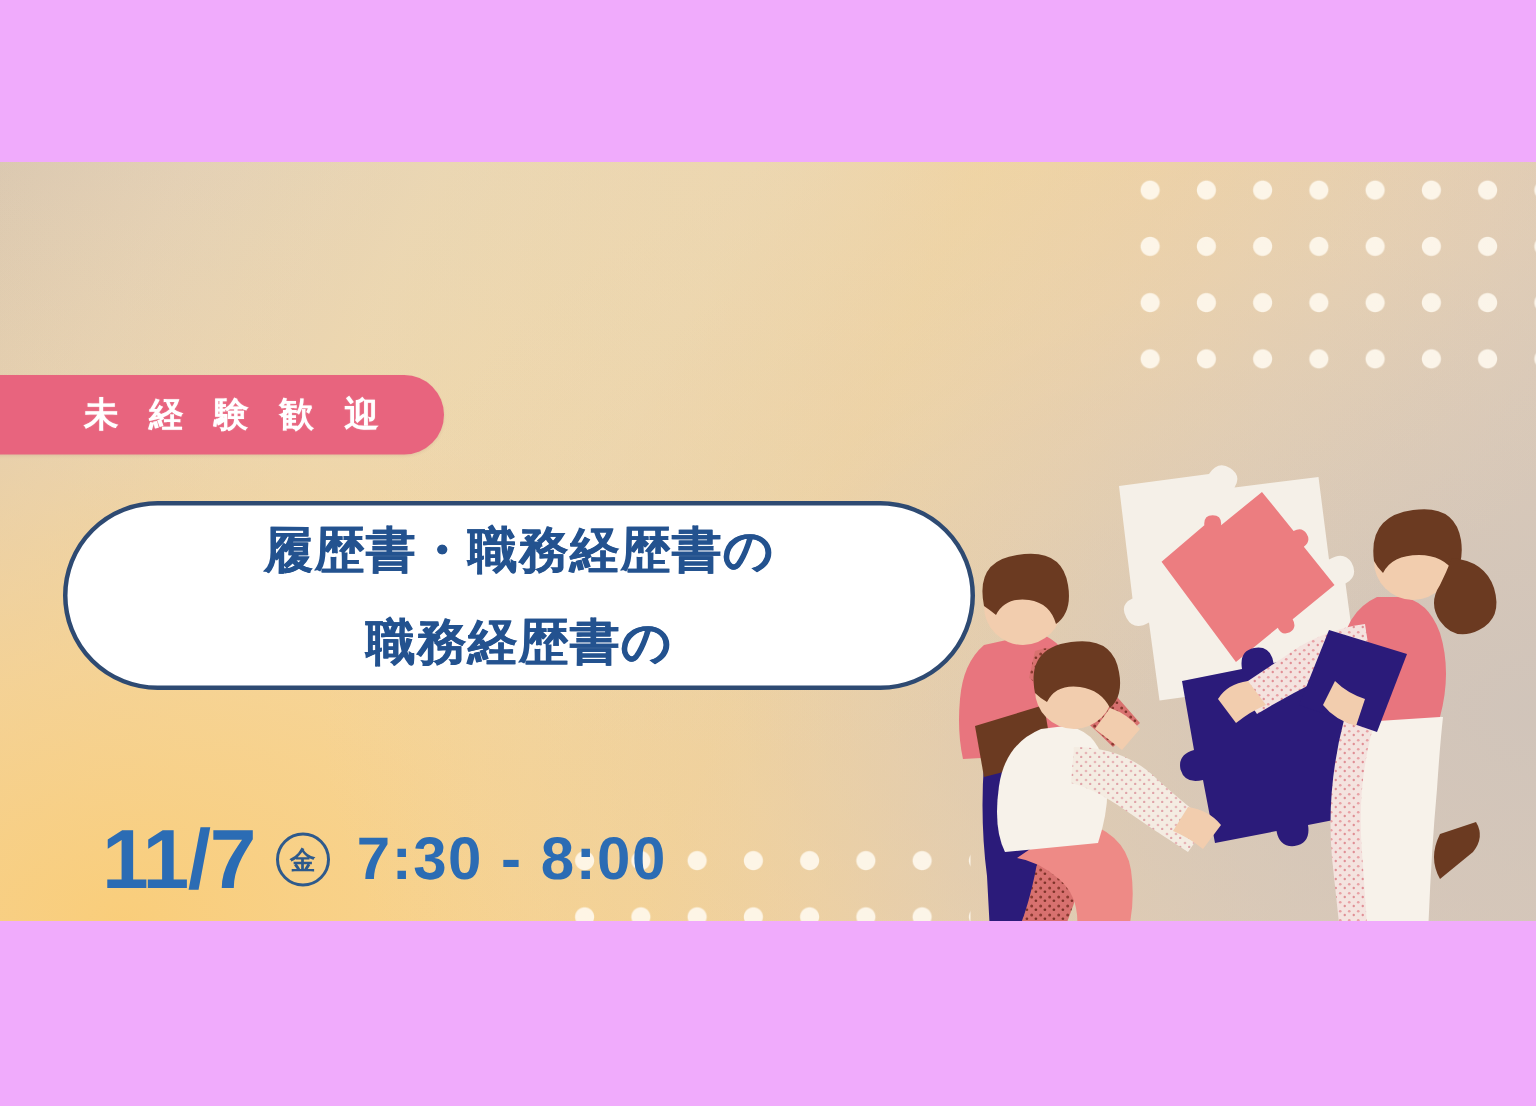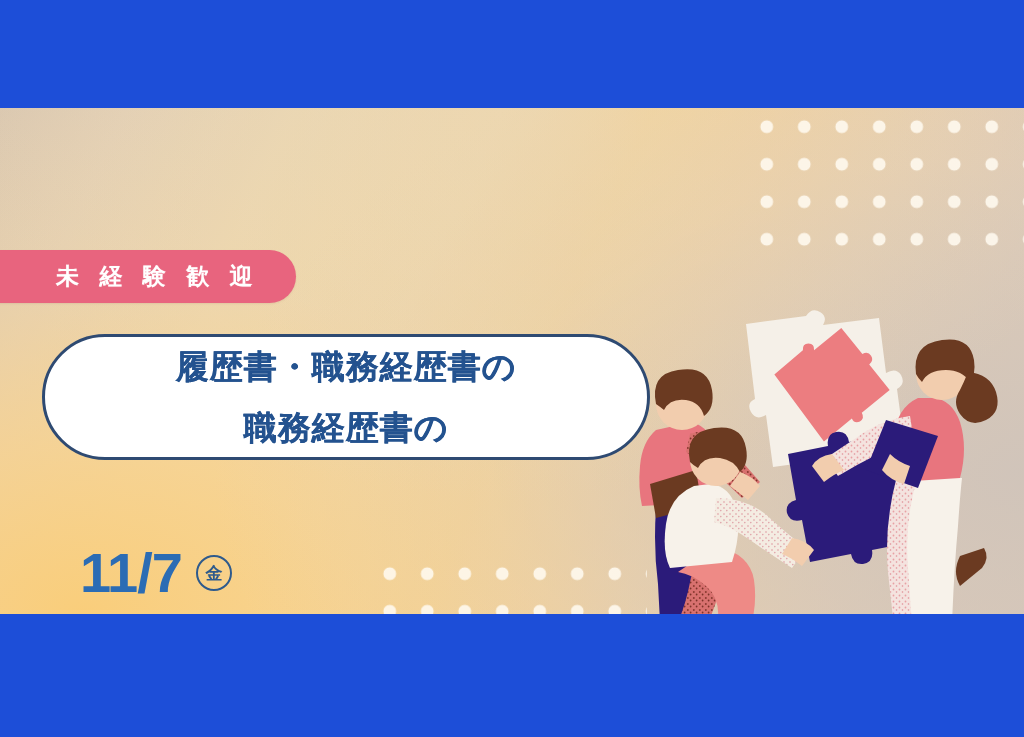--- a/index.html
+++ b/index.html
@@ -12,21 +12,21 @@
     height: 737px;
     overflow: hidden;
     font-family: "Liberation Sans", "DejaVu Sans", sans-serif;
   }
 
   
   .page {
     position: relative;
     width: 1024px;
     height: 737px;
-    background: #1d4ed8;
+    background: #f0abfc;
   }
 
   
   .banner {
     position: absolute;
     left: 0;
     top: 108px;
     width: 1024px;
     height: 506px;
     overflow: hidden;
@@ -152,21 +152,20 @@
     display: flex;
     align-items: center;
     white-space: nowrap;
   }
   .date-big {
     color: #2b6cb4;
     font-size: 56px;
     font-weight: 700;
     line-height: 1;
     letter-spacing: -1px;
-    margin-left: 12px;
   }
   .day-circle {
     margin-left: 14px;
     width: 36px;
     height: 36px;
     border: 2px solid #2e5a8c;
     border-radius: 50%;
     display: flex;
     align-items: center;
     justify-content: center;
@@ -218,20 +217,21 @@
     <div class="title-pill">
       <div class="title-line">履歴書・職務経歴書の</div>
       <div class="title-line">職務経歴書の</div>
     </div>
 
     <div class="date-row">
       <span class="date-big">11/7</span>
       <span class="day-circle">
         <span class="day-circle-text">金</span>
       </span>
+      <span class="time-text">7:30 - 8:00</span>
     </div>
 
     <div class="illustration">
       <svg viewBox="0 0 404 306" width="404" height="306" xmlns="http://www.w3.org/2000/svg">
         <defs>
           <pattern id="speck-pink" width="6" height="6" patternUnits="userSpaceOnUse">
             <rect width="6" height="6" fill="#f4e3df"></rect>
             <circle cx="1.5" cy="1.5" r="0.9" fill="#e8a0a4"></circle>
             <circle cx="4.5" cy="4" r="0.8" fill="#e08f95"></circle>
           </pattern>

